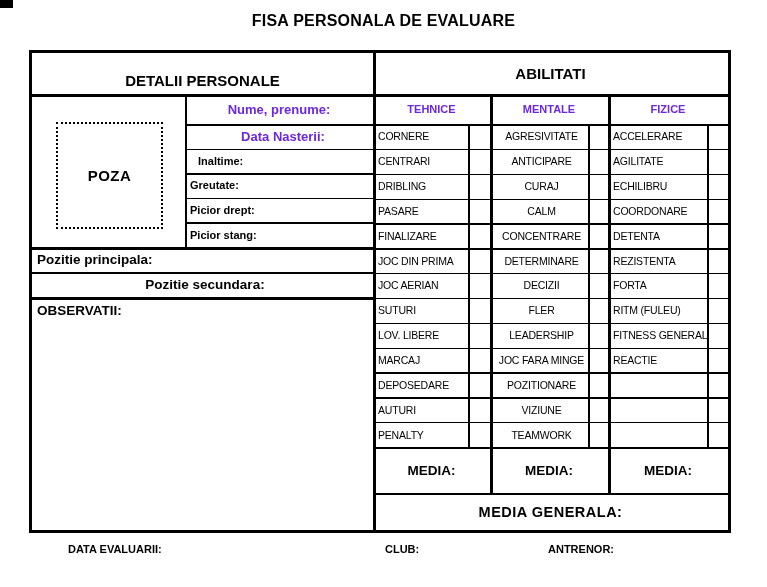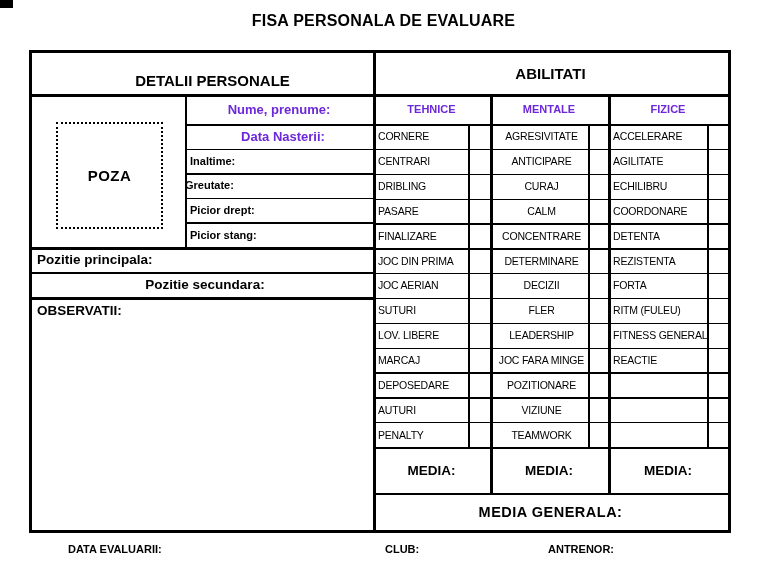--- a/index.html
+++ b/index.html
@@ -43,38 +43,38 @@
 </style>
 </head>
 <body>
 
 <div class="corner-mark"></div>
 
 <div class="page-title">FISA PERSONALA DE EVALUARE</div>
 
 <div class="sheet">
 
-  <div class="cell center sec-header" style="left:10px;top:0;width:341px;height:55px;">DETALII PERSONALE</div>
+  <div class="cell center sec-header" style="left:0;top:0;width:341px;height:55px;">DETALII PERSONALE</div>
   <div class="cell center sec-header" style="left:341px;top:0;width:355px;height:41px;">ABILITATI</div>
 
   <div class="poza-box">
     <span>POZA</span>
   </div>
 
   <div class="fields-col">
     <div class="f-row center field-red red" style="height:30px;justify-content:center;">
       <span style="margin:0 auto;">Nume, prenume:</span>
     </div>
     <div class="f-row center field-red red" style="flex:1;justify-content:flex-start;padding-left:8px;">
       <span style="margin:0 auto;">Data Nasterii:</span>
     </div>
+    <div class="f-row field-black" style="flex:1;padding-left:13px;">
+      <span>Inaltime:</span>
+    </div>
     <div class="f-row field-black" style="flex:1;padding-left:5px;">
-      <span>Inaltime:</span>
-    </div>
-    <div class="f-row field-black" style="flex:1;">
       <span>Greutate:</span>
     </div>
     <div class="f-row field-black" style="flex:1;padding-left:5px;">
       <span>Picior drept:</span>
     </div>
     <div class="f-row field-black" style="flex:1;padding-left:5px;">
       <span>Picior stang:</span>
     </div>
   </div>
 

